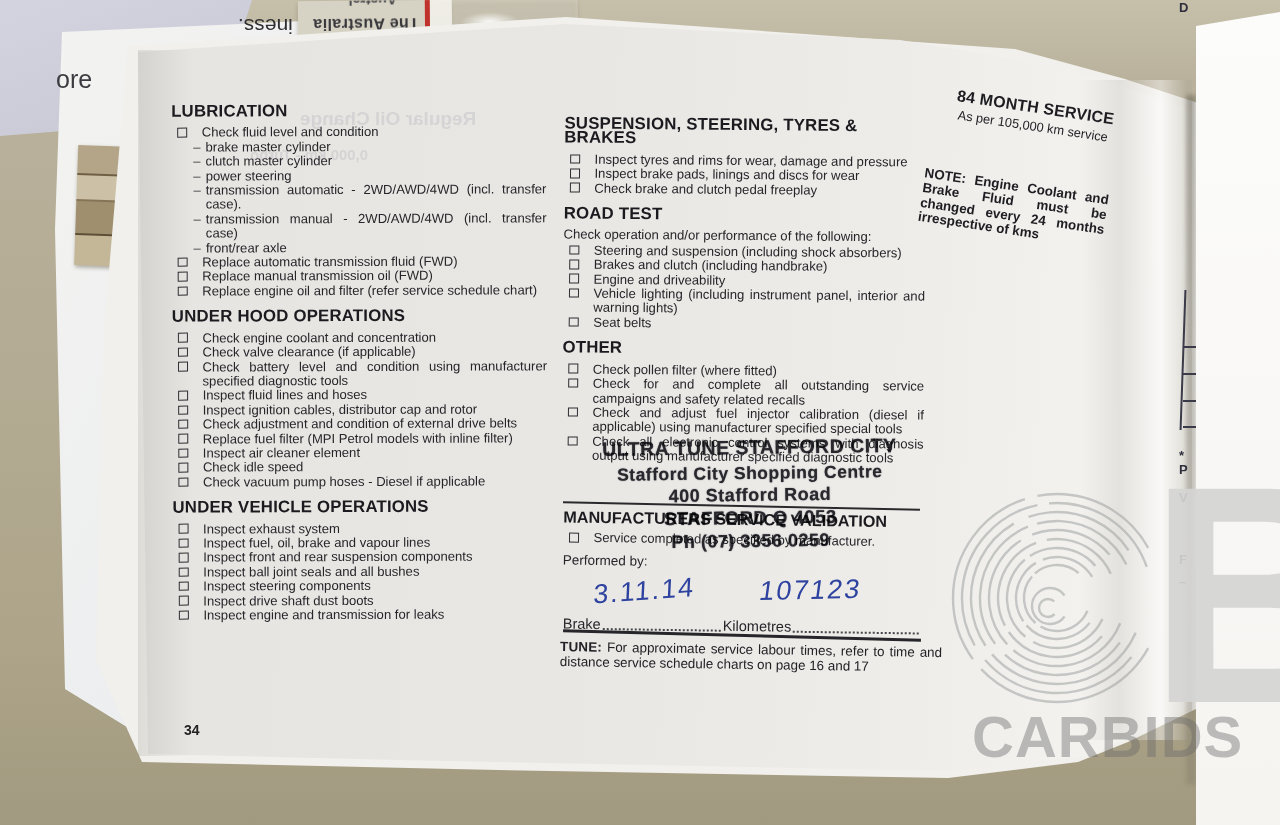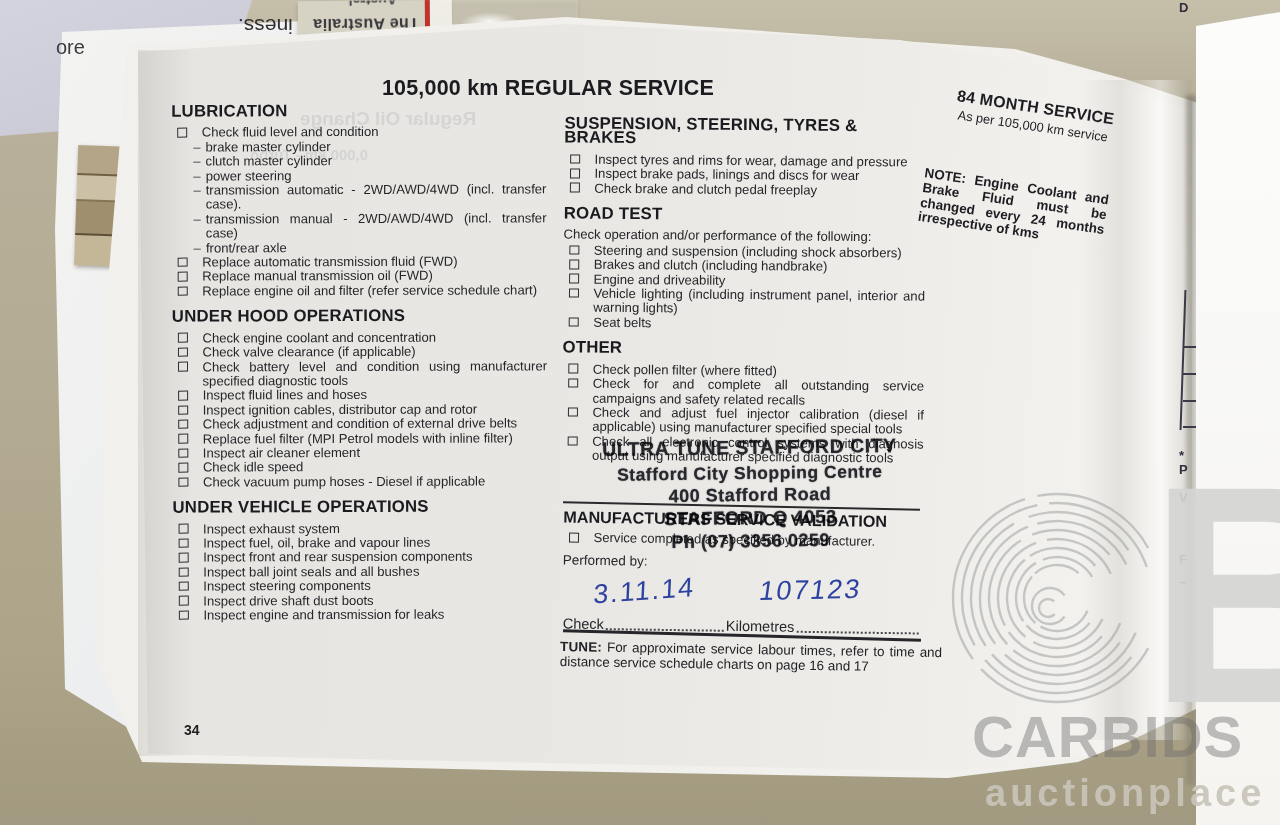--- a/index.html
+++ b/index.html
@@ -8,21 +8,21 @@
     background:linear-gradient(180deg,#c6c0ab 0%,#b9b19b 10%,#b3ab93 45%,#ada489 78%,#a29a80 100%);}
   #canvas *{box-sizing:border-box;}
 
   
   .lavender{position:absolute;left:0;top:0;width:252px;height:136px;z-index:2;
     clip-path:polygon(0 0,100% 0,93% 40%,81% 88%,0 100%);
     background:linear-gradient(160deg,#d4d4e0,#c6c7d3);}
   .paper{position:absolute;left:55px;top:10px;width:345px;height:732px;z-index:3;
     clip-path:polygon(7px 22px,338px 7px,345px 51px,97px 58px,93px 730px,10px 679px,0 219px);
     background:linear-gradient(120deg,#f3f3f1,#e9ebee);}
-  .txt-ore{position:absolute;left:56px;top:36px;z-index:3;font-size:20px;color:#3b3b40;}
+  .txt-ore{position:absolute;left:56px;top:65px;z-index:3;font-size:25px;color:#3b3b40;}
   .txt-iness{position:absolute;left:238px;top:14px;z-index:3;font-size:21px;color:#2f2f33;
     transform:rotate(180deg);}
   .bag{position:absolute;left:298px;top:0;width:280px;height:56px;z-index:4;
     transform:rotate(-0.5deg);overflow:hidden;filter:drop-shadow(0 2px 2px rgba(70,60,40,.3));}
   .bag-label{position:absolute;left:0;top:0;width:128px;height:100%;background:#d6d2c4;}
   .bag-red{position:absolute;left:127px;top:0;width:5px;height:100%;background:#c0322c;}
   .bag-zip{position:absolute;left:132px;top:0;width:22px;height:100%;background:rgba(245,244,238,.92);}
   .bag-glare{position:absolute;left:154px;top:0;width:126px;height:100%;
     background:radial-gradient(ellipse 42px 14px at 30% 40%,rgba(255,255,255,.95),transparent 70%),
                radial-gradient(ellipse 52px 12px at 72% 68%,rgba(255,255,255,.9),transparent 70%),
@@ -165,21 +165,20 @@
 
   <div class="sheet0"></div>
   <div class="page"></div>
   <div class="left-shade"></div>
   <div class="fold-shade"></div>
 
   <div class="content">
     <div class="ghost g1">Regular Oil Change</div>
     <div class="ghost g2">0,000 km - Turbo</div>
 
-    <div class="title">105,000 km REGULAR SERVICE</div>
 
     <div class="col col-left">
         <section class="sec">
           <h2 class="sec-h">LUBRICATION</h2>
           <div class="item">
             <span class="cbx"></span>
             <span class="itxt">Check fluid level and condition</span>
           </div>
           <div class="subitem">
             <span class="dash">–</span>
@@ -368,21 +367,21 @@
     <div class="validation">
       <div class="val-h">MANUFACTURERS SERVICE VALIDATION</div>
       <div class="val-item">
         <span class="cbx"></span>
         <span class="itxt">Service completed as specified by manufacturer.</span>
       </div>
       <div class="performed">Performed by:</div>
     </div>
 
     <div class="daterow">
-      <span>Check</span>
+      <span>Brake</span>
       <span class="dots dots-date"></span>
       <span>Kilometres</span>
       <span class="dots dots-km"></span>
       <span class="hw hw-date">3.11.14</span>
       <span class="hw hw-km">107123</span>
     </div>
 
     <div class="hr2"></div>
 
     <div class="bottom-note">
@@ -428,16 +427,15 @@
         <circle cx="115" cy="120" r="59" pathLength="100" stroke-dasharray="29 2 27 3 21 18" stroke-dashoffset="-9" transform="rotate(8 115 120)"></circle>
         <circle cx="115" cy="120" r="50" pathLength="100" stroke-dasharray="26 3 28 2 23 18" stroke-dashoffset="-8" transform="rotate(-4 115 120)"></circle>
         <circle cx="115" cy="120" r="41" pathLength="100" stroke-dasharray="28 2 26 3 22 19" stroke-dashoffset="-9" transform="rotate(5 115 120)"></circle>
         <circle cx="115" cy="120" r="33" pathLength="100" stroke-dasharray="27 3 25 2 23 20" stroke-dashoffset="-8" transform="rotate(-6 115 120)"></circle>
         <circle cx="108" cy="128" r="18" pathLength="100" stroke-dasharray="80 20" stroke-dashoffset="-10"></circle>
         <circle cx="106" cy="130" r="9" pathLength="100" stroke-dasharray="75 25" stroke-dashoffset="-12"></circle>
       </g>
     </svg>
     <div class="wm-b">B</div>
     <div class="wm-brand">CARBIDS</div>
-    <div class="wm-tag">auctionplace</div>
   </div>
 
 </div>
 
 </body></html>

